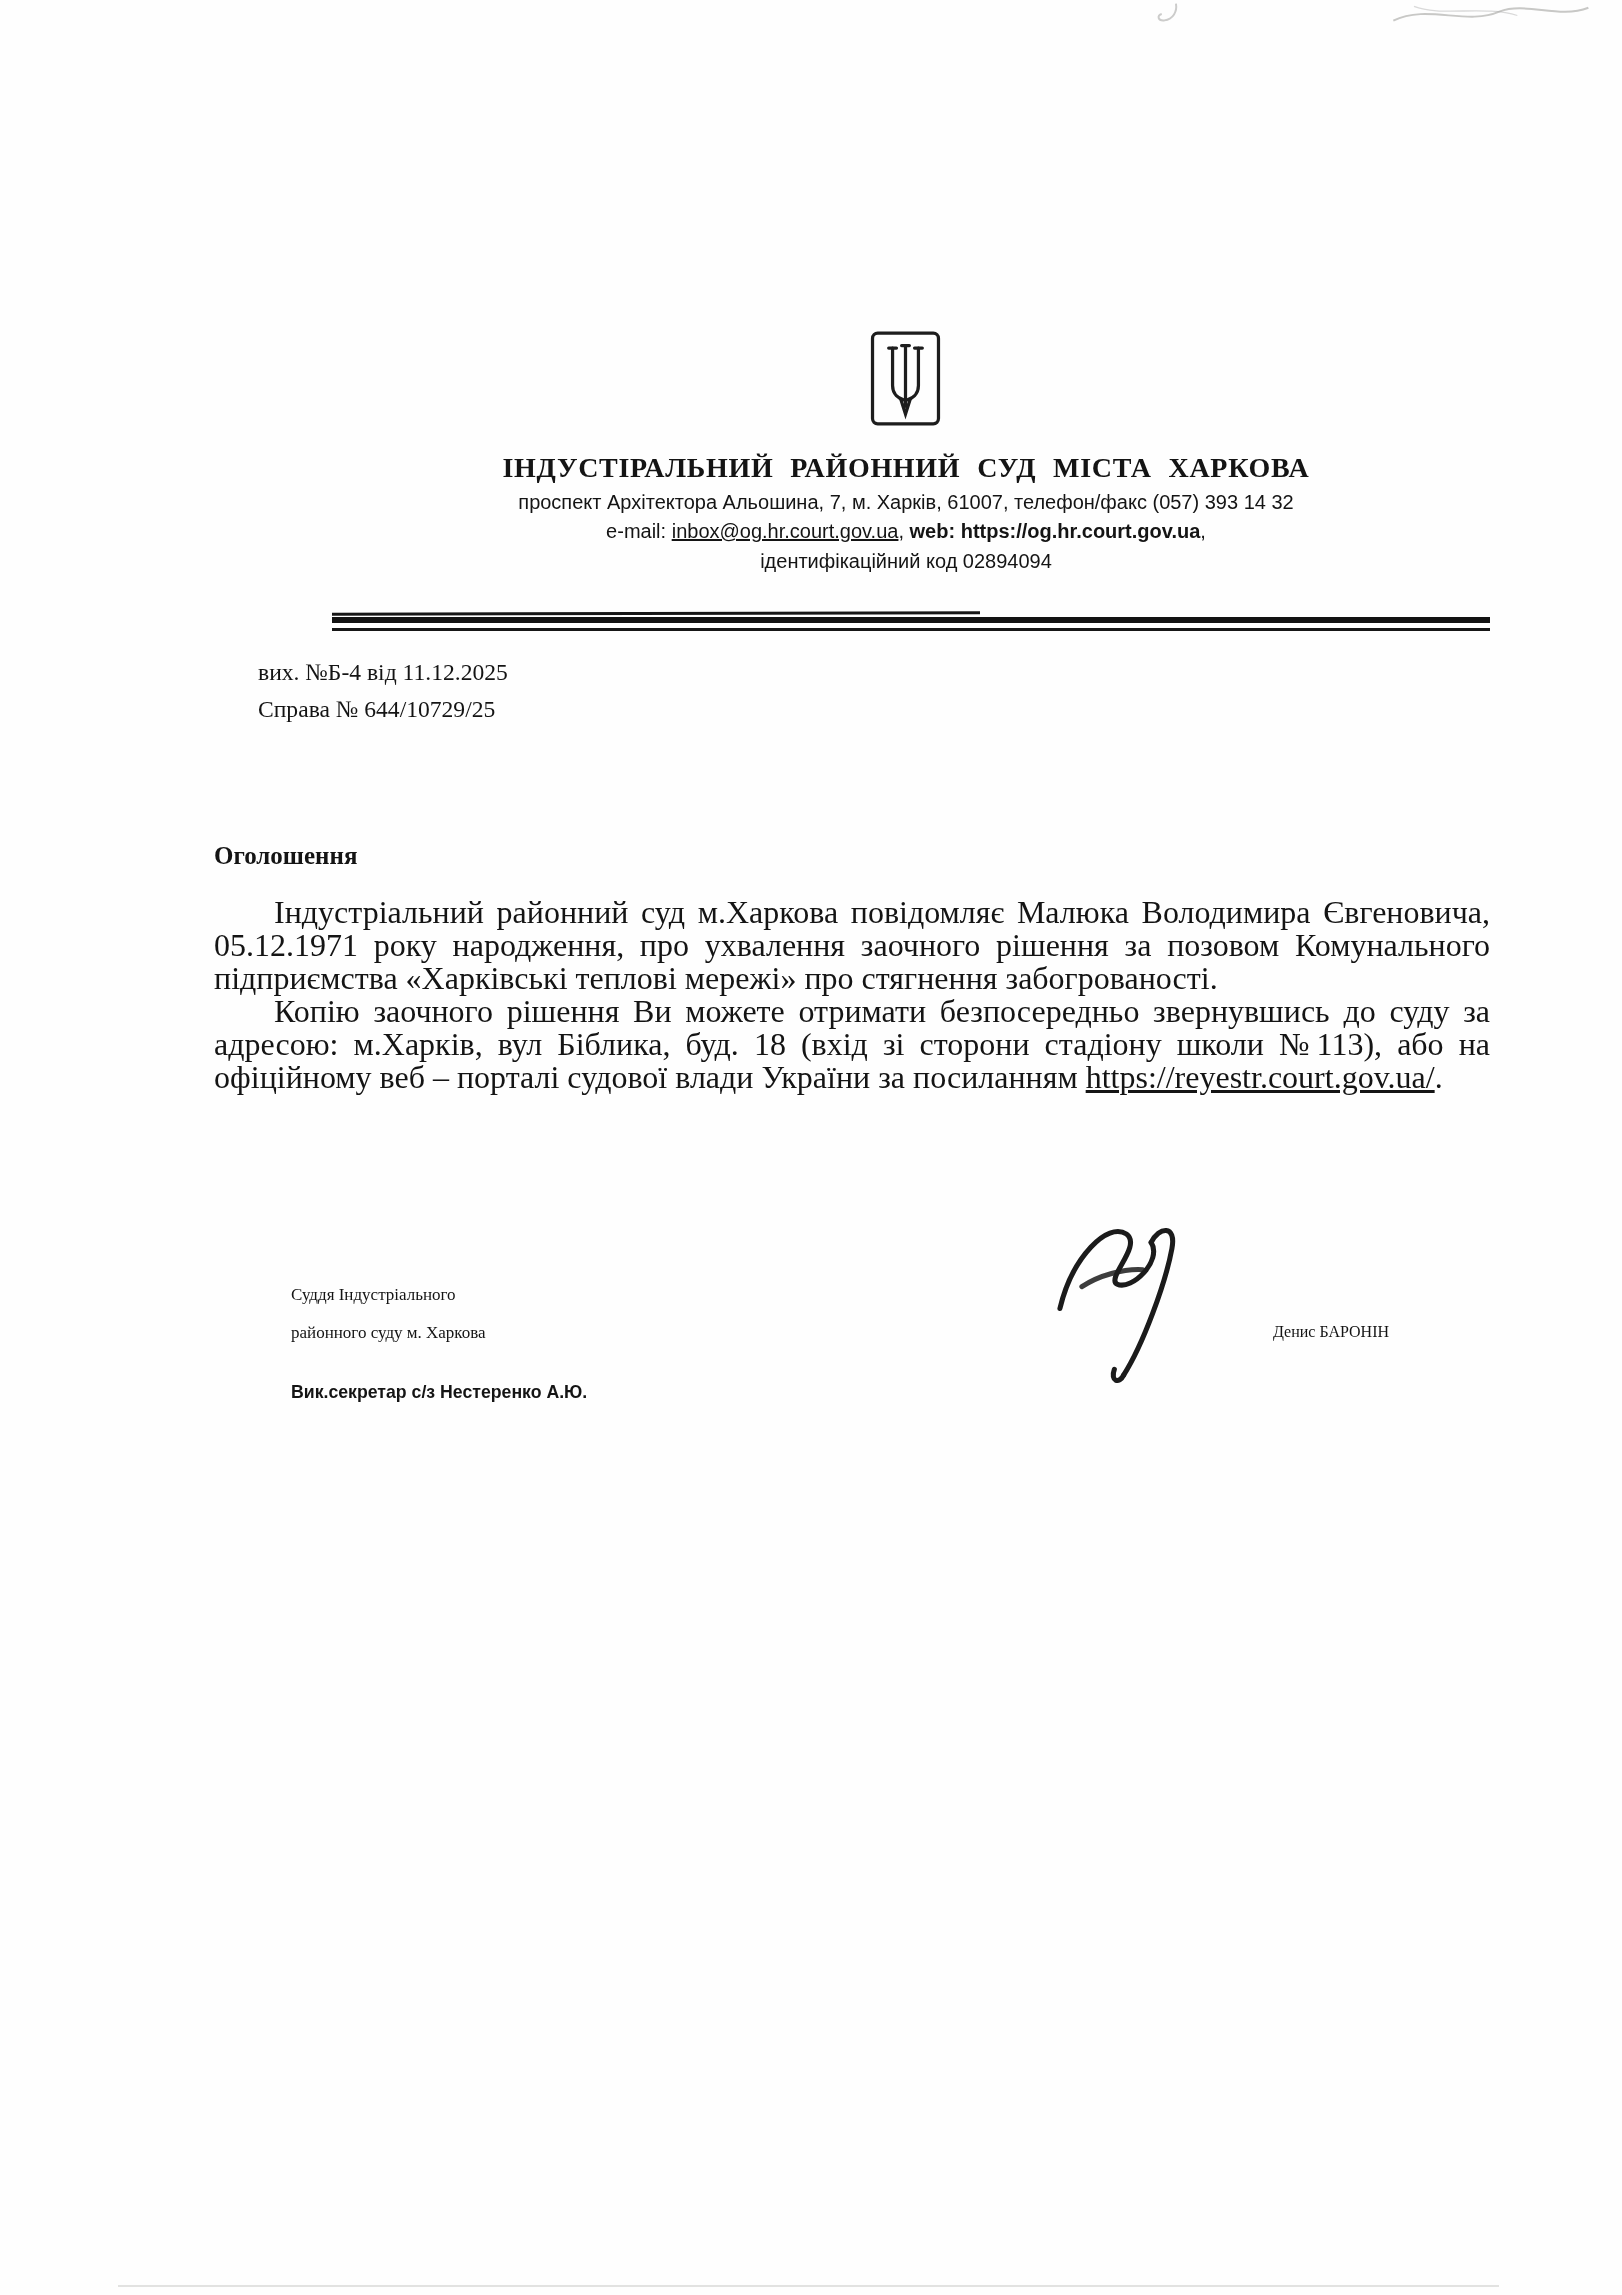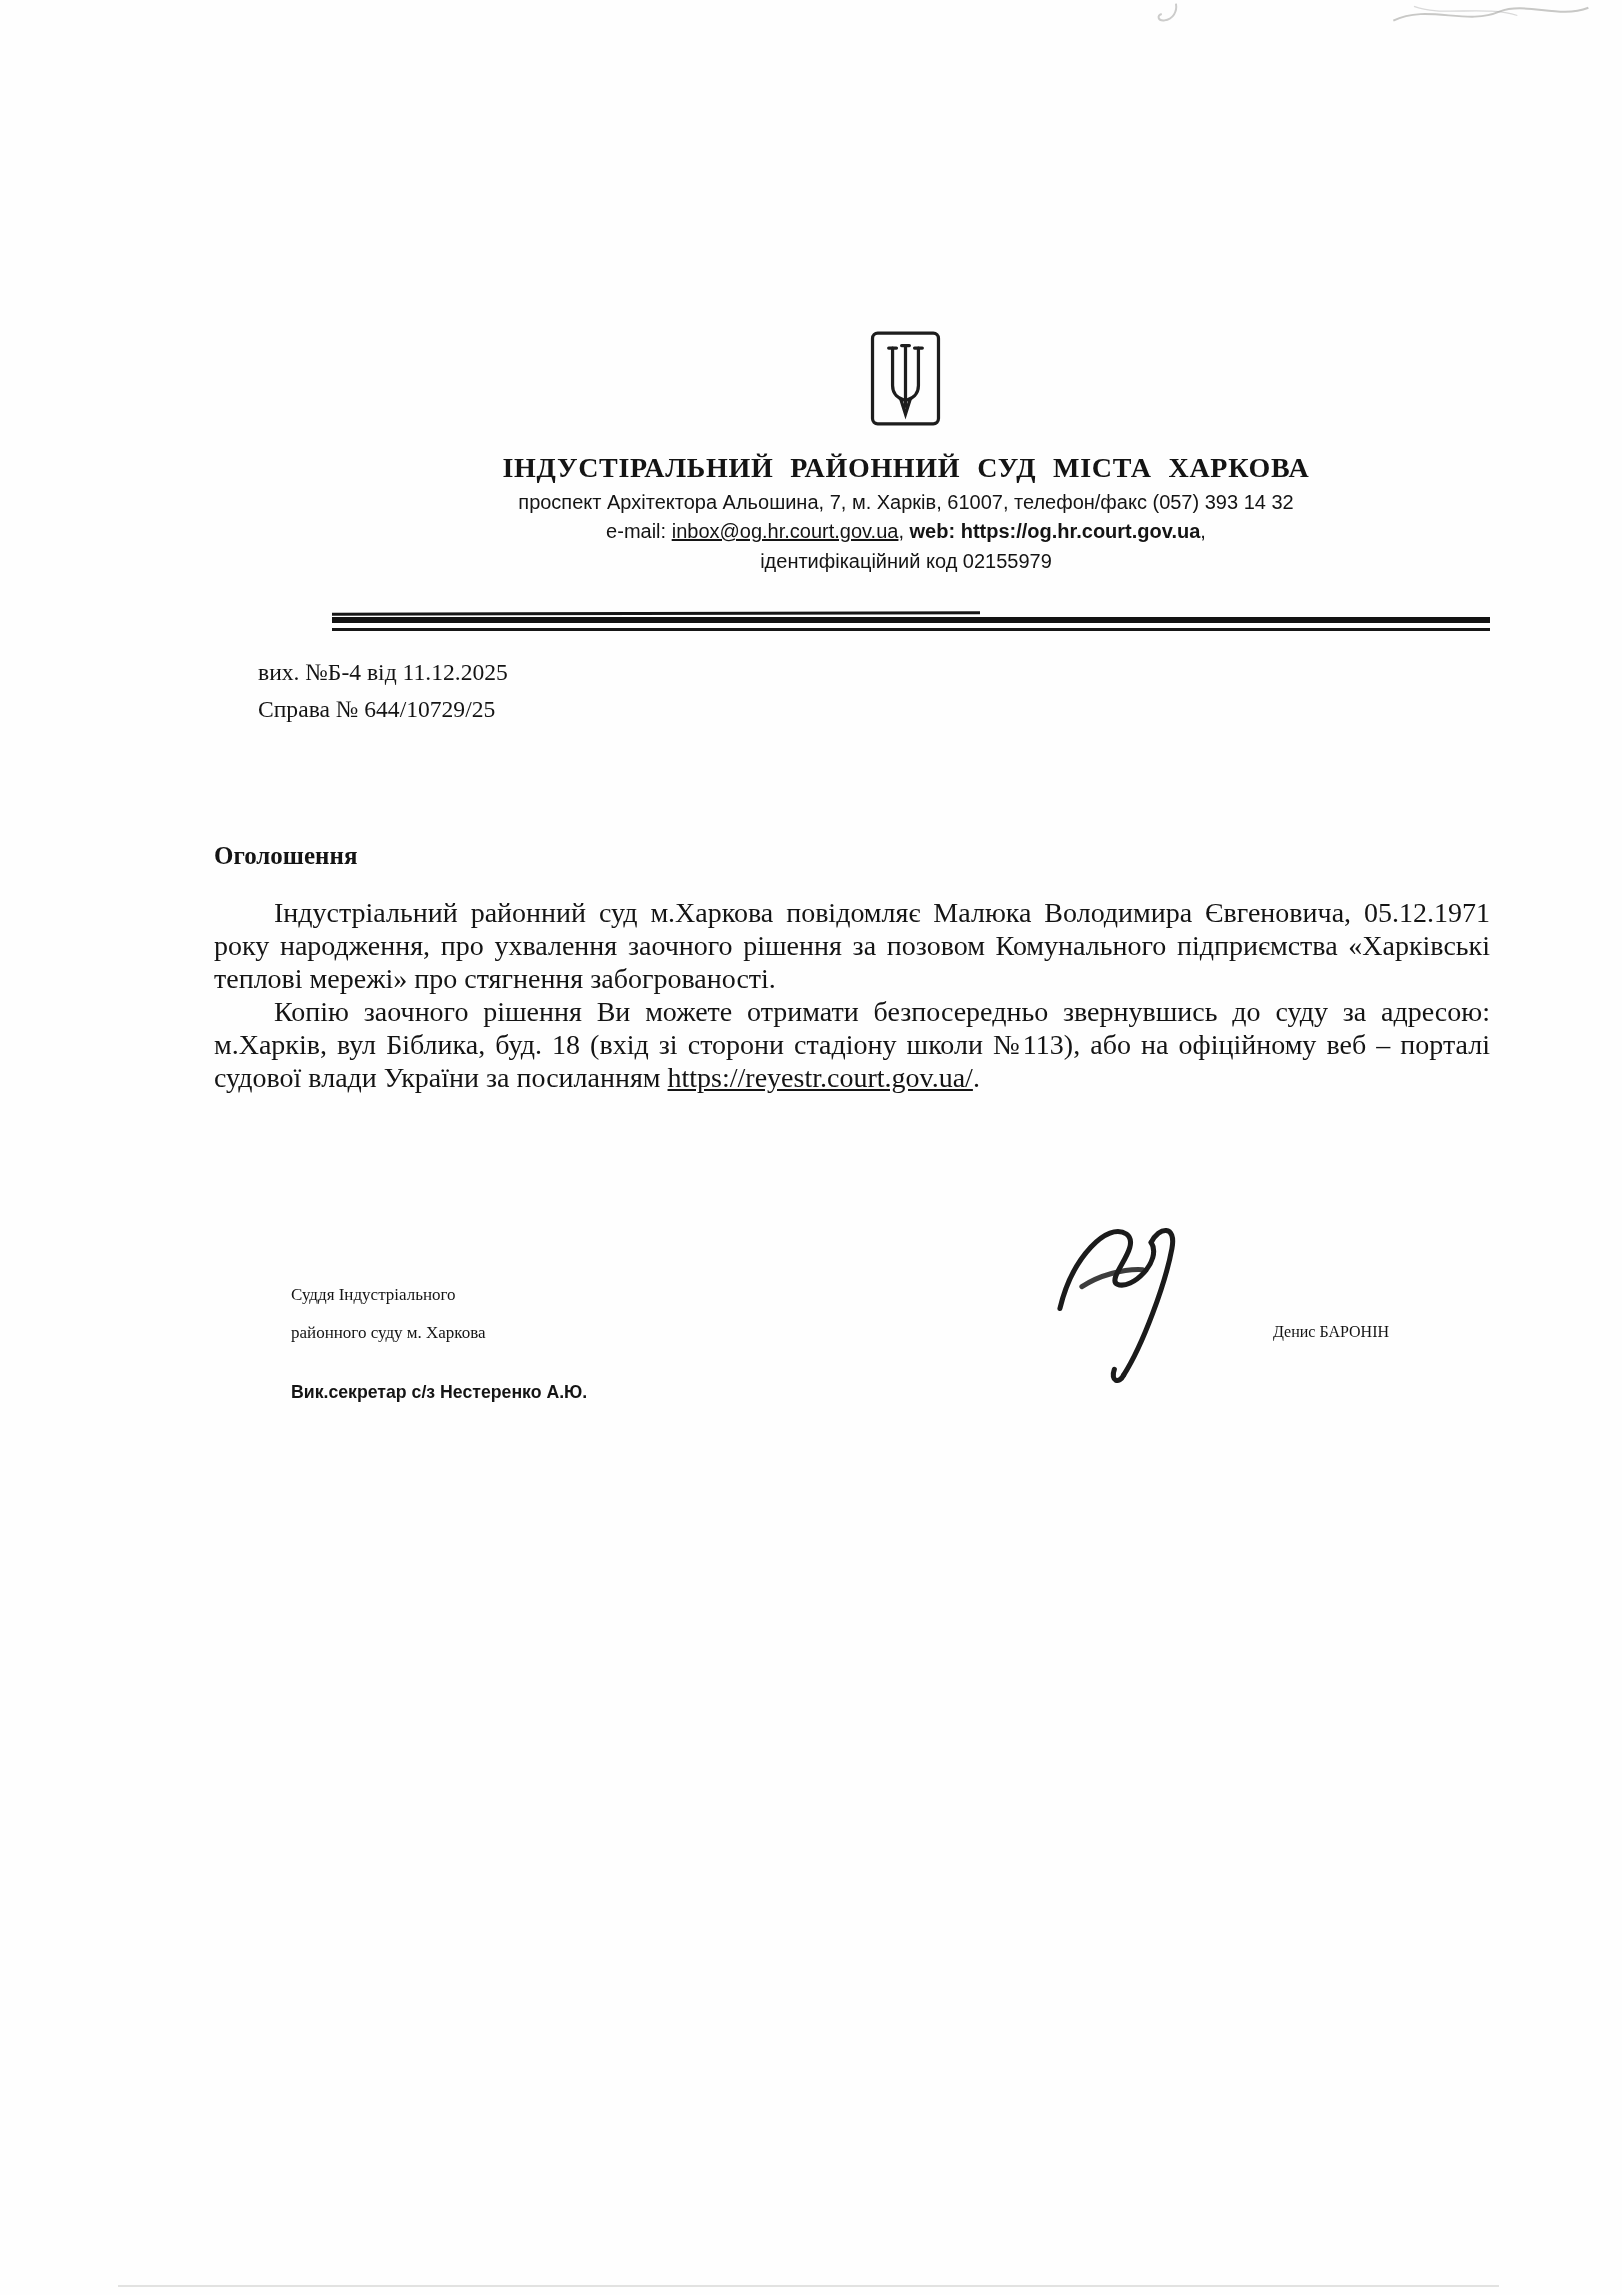--- a/index.html
+++ b/index.html
@@ -46,21 +46,21 @@
     font-size: 23.6px; line-height: 37px;
   }
 
   .doc-title {
     position: absolute; left: 214px; top: 842px; width: 1276px;
     text-align: left; font-size: 25px; font-weight: bold;
   }
 
   .body-text {
     position: absolute; left: 214px; top: 896px; width: 1276px;
-    font-size: 28px; line-height: 33px; text-align: justify;
+    font-size: 32px; line-height: 33px; text-align: justify;
   }
   .body-text p { margin: 0; text-indent: 60px; }
 
   .judge-title {
     position: absolute; left: 291px; top: 1276px;
     font-size: 17px; line-height: 38px;
   }
   .judge-name {
     position: absolute; left: 1273px; top: 1323px;
     font-size: 16px; white-space: nowrap;
@@ -104,21 +104,21 @@
         <path d="M50 24 H62"></path>
         <path d="M70 28 H82"></path>
       </g>
     </svg>
   </div>
 
   <div class="header-block">
     <div class="court-name">ІНДУСТІРАЛЬНИЙ РАЙОННИЙ СУД МІСТА ХАРКОВА</div>
     <div class="hdr-sans">проспект Архітектора Альошина, 7, м. Харків, 61007, телефон/факс (057) 393 14 32</div>
     <div class="hdr-sans"><span>e-mail: </span><a class="u">inbox@og.hr.court.gov.ua</a><span>, </span><b>web: </b><b><a class="u" style="text-decoration:none;">https://og.hr.court.gov.ua</a></b><span>,</span></div>
-    <div class="hdr-sans">ідентифікаційний код 02155979</div>
+    <div class="hdr-sans">ідентифікаційний код 02894094</div>
   </div>
 
   <div class="rule">
     <div class="rule-partial"></div>
     <div class="rule-thick"></div>
     <div class="rule-thin"></div>
   </div>
 
   <div class="ref-block">
     <div>вих. №Б-4 від 11.12.2025</div>

